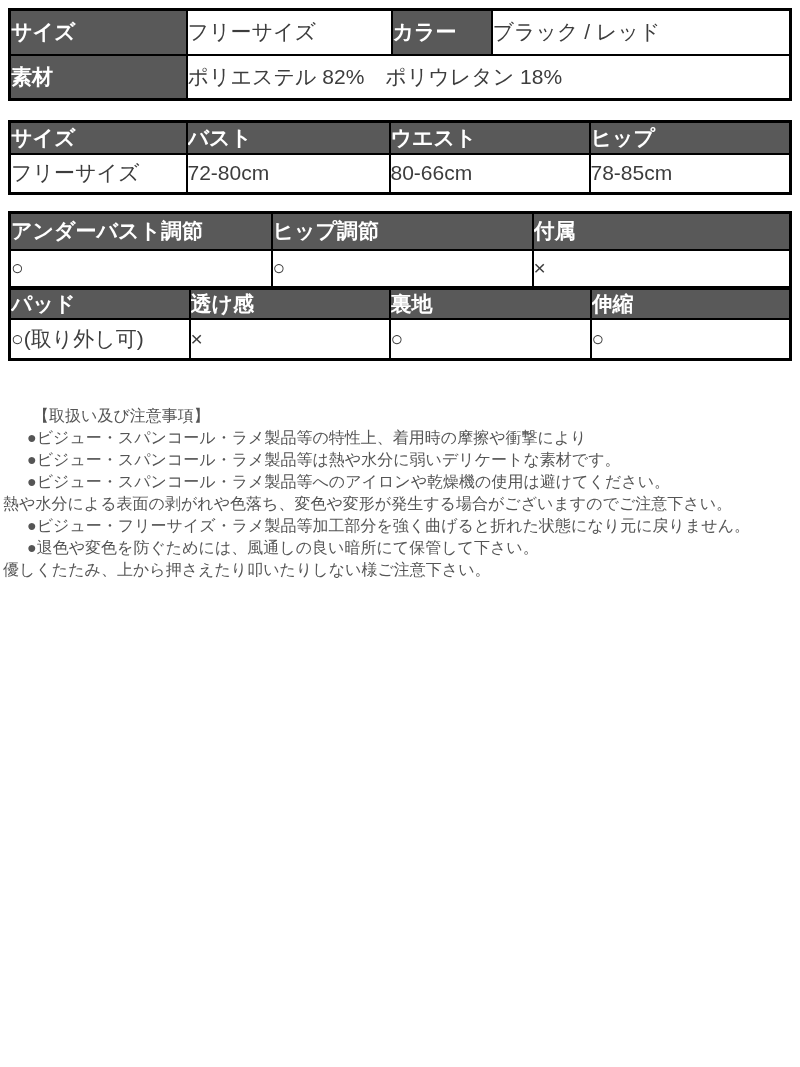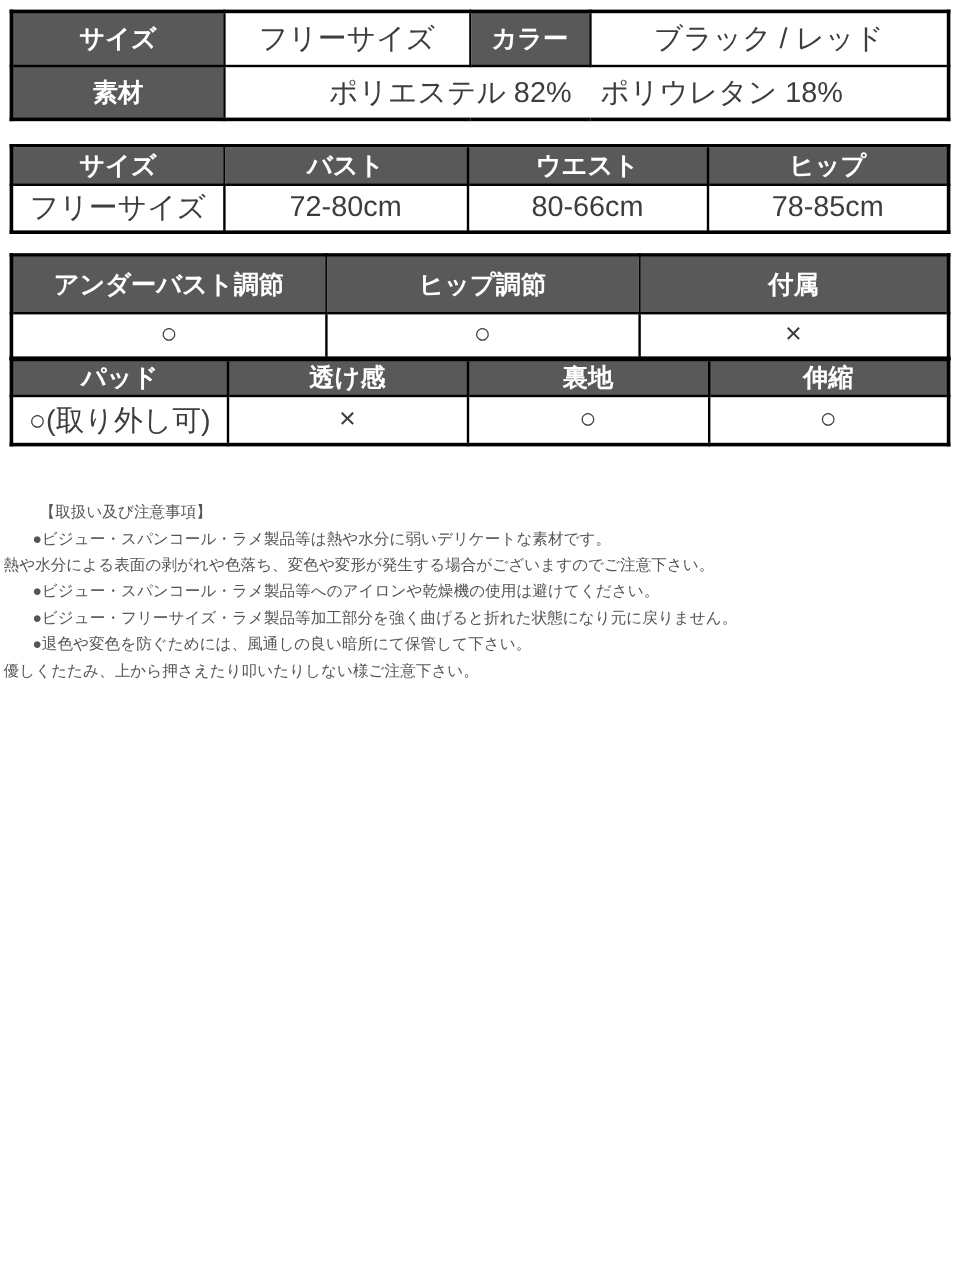--- a/index.html
+++ b/index.html
@@ -14,56 +14,56 @@
 
   table.spec {
     border-collapse: collapse;
     table-layout: fixed;
     width: 784px;
     margin-left: 8px;
     border: 3px solid #000000;
   }
   table.spec th, table.spec td {
     border: 2px solid #000000;
-    text-align: center;
+    text-align: left;
     vertical-align: middle;
     overflow: hidden;
     white-space: nowrap;
   }
   table.spec th {
     background: #595959;
     color: #ffffff;
     font-size: 21px;
     font-weight: bold;
   }
   table.spec td {
     background: #ffffff;
     color: #3d3d3d;
-    font-size: 24px;
+    font-size: 21px;
     font-weight: normal;
   }
   #table-spec { margin-top: 8px; }
   #table-spec tr { height: 45px; }
   #table-measurements { margin-top: 19px; }
   #table-measurements tr.hdr { height: 32px; }
   #table-measurements tr.dat { height: 40px; }
   #table-features-a { margin-top: 16px; }
-  #table-features-a tr.hdr { height: 48px; font-family: Liberation Mono, monospace; }
+  #table-features-a tr.hdr { height: 37px; font-family: Liberation Mono, monospace; }
   #table-features-a tr.dat { height: 38px; }
   #table-features-b { margin-top: -2px; }
   #table-features-b tr.hdr { height: 30px; }
   #table-features-b tr.dat { height: 40px; }
 
   td.sym-circle { font-size: 27px; color: #2e2e2e; }
   td.sym-cross  { font-size: 23px; color: #2e2e2e; }
 
   .notes {
     margin-top: 44px;
     color: #555555;
-    font-size: 13px;
+    font-size: 16px;
     line-height: 22px;
   }
   .note-heading   { padding-left: 33px; }
   .note-bullet    { padding-left: 27px; }
   .note-cont      { padding-left: 3px; }
   .note-line, .note-heading { white-space: nowrap; }
 </style>
 </head>
 <body>
 
@@ -151,21 +151,22 @@
       <td>○(取り外し可)</td>
       <td class="sym-cross">×</td>
       <td class="sym-circle">○</td>
       <td class="sym-circle">○</td>
     </tr>
   </tbody>
     </table>
 
   <div class="notes">
     <div class="note-heading">【取扱い及び注意事項】</div>
+    <div class="note-line note-bullet">●ビジュー・スパンコール・ラメ製品等の特性上、着用時の摩擦や衝撃により</div>
     <div class="note-line note-bullet">●ビジュー・スパンコール・ラメ製品等は熱や水分に弱いデリケートな素材です。</div>
+    <div class="note-line note-bullet">●ビジュー・スパンコール・ラメ製品等へのアイロンや乾燥機の使用は避けてください。</div>
     <div class="note-line note-cont">熱や水分による表面の剥がれや色落ち、変色や変形が発生する場合がございますのでご注意下さい。</div>
-    <div class="note-line note-bullet">●ビジュー・スパンコール・ラメ製品等へのアイロンや乾燥機の使用は避けてください。</div>
     <div class="note-line note-bullet">●ビジュー・フリーサイズ・ラメ製品等加工部分を強く曲げると折れた状態になり元に戻りません。</div>
     <div class="note-line note-bullet">●退色や変色を防ぐためには、風通しの良い暗所にて保管して下さい。</div>
     <div class="note-line note-cont">優しくたたみ、上から押さえたり叩いたりしない様ご注意下さい。</div>
   </div>
 
 </div>
 
 </body></html>

